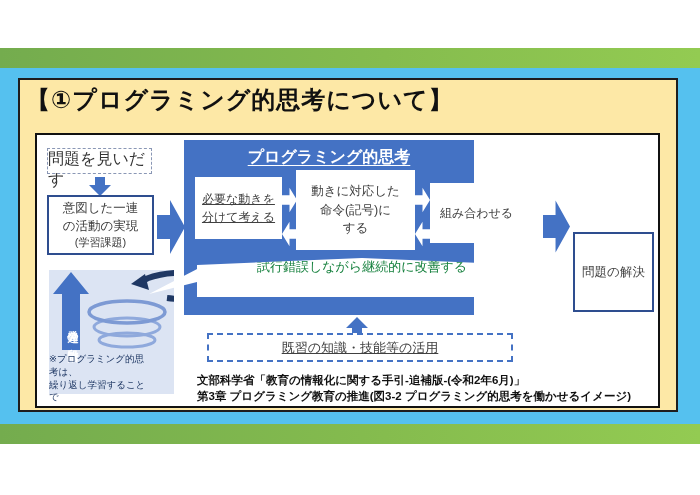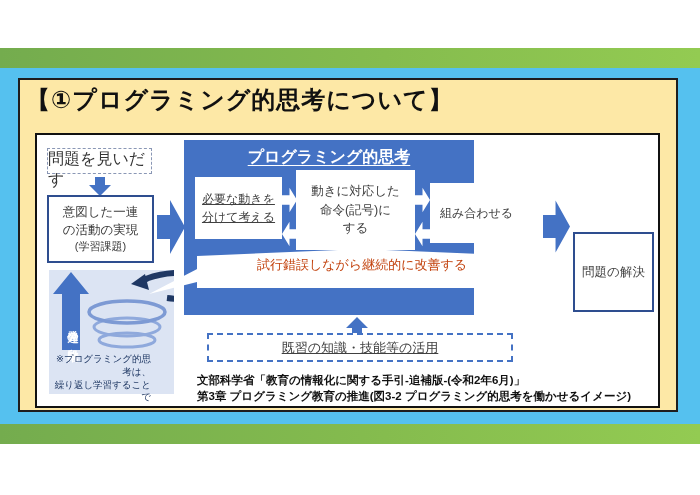--- a/index.html
+++ b/index.html
@@ -19,62 +19,62 @@
   .main-title { position:absolute; left:26px; top:84px; font-size:24px; font-weight:bold;
     color:#111; letter-spacing:1px; }
 
   .diagram { position:absolute; left:35px; top:133px; width:625px; height:275px;
     background:#ffffff; border:2px solid #111; }
 
   
   .find-problem { position:absolute; left:10px; top:13px; width:105px; height:26px;
     border:1.5px dashed #8a97b5; background:#fff; display:flex; 
     justify-content:center; font-size:16px; color:#333; }
-  .goal-box { position:absolute; left:10px; top:60px; width:107px; height:68px;
+  .goal-box { position:absolute; left:10px; top:60px; width:107px; height:60px;
     border:2px solid #2e4d8f; background:#fff; display:flex; flex-direction:column;
     align-items:center; justify-content:center; font-size:12.5px; line-height:1.45; color:#3a3a3a; }
   .goal-box .sub { font-size:11px; }
 
   .arrow-abs { position:absolute; }
 
   
   .pt-box { position:absolute; left:147px; top:5px; width:290px; height:175px; background:#4472c4; }
   .pt-heading { position:absolute; left:0; top:7px; width:100%; text-align:center; color:#fff;
     font-size:16px; font-weight:bold; }
   .pt-heading span { text-decoration:underline; text-underline-offset:3px; }
   .step { position:absolute; background:#fff; display:flex; flex-direction:column;
     align-items:center; justify-content:center; font-size:12px; line-height:1.5; color:#404040;
     text-align:center; }
   .step1 { left:11px; top:37px; width:87px; height:62px;text-decoration:underline; }
   .step2 { left:112px; top:30px; width:119px; height:80px; font-size:12.5px; }
   .step3 { left:246px; top:43px; width:93px; height:60px; }
   .cycle-col { position:absolute; width:15px; display:flex; flex-direction:column; gap:8px; }
   .cycle-col.c1 { left:98px; top:47px; }
   .cycle-col.c2 { left:231px; top:47px; }
-  .improve-band { position:absolute; left:13px; top:109px; width:330px; height:39px; background:#fff;
+  .improve-band { position:absolute; left:13px; top:118px; width:330px; height:39px; background:#fff;
     clip-path:polygon(0 18%,50% 0,100% 18%,100% 100%,0 100%);
-    display:flex; align-items:center; justify-content:center; font-size:13px; color:#c2410c;
+    display:flex; align-items:flex-start; justify-content:center; font-size:13px; color:#15803d;
     padding-bottom:8px; }
 
   
   .prior-box { position:absolute; left:170px; top:198px; width:306px; height:29px;
     border:2px dashed #4472c4; display:flex; align-items:center; justify-content:center;
     font-size:13px; color:#404040; background:#fff;text-decoration:underline; }
 
   
   .result-box { position:absolute; left:536px; top:49px; width:81px; height:80px;
     border:2px solid #2e4d8f; background:#fff; display:flex; align-items:center;
     justify-content:center; font-size:12.5px; color:#404040;margin-top:48px; }
 
   
   .dev-panel { position:absolute; left:12px; top:135px; width:125px; height:124px; background:#dce4f3; }
   .dev-axis-label { position:absolute; left:13px; top:27px; width:18px; height:70px; color:#fff;
     font-size:11px; font-weight:bold; writing-mode:vertical-rl; letter-spacing:2px;
     display:flex; justify-content:center; }
-  .dev-note { position:absolute; left:0; top:83px; width:102px; text-align:right;
+  .dev-note { position:absolute; left:0; top:83px; width:102px; text-align:left;
     font-size:9.5px; line-height:1.35; color:#1f3864; }
 
   .callout { position:absolute; left:108px; top:126px; width:62px; height:40px; }
 
   .citation { position:absolute; left:160px; top:237px; font-size:11.5px; font-weight:600;
     color:#111; line-height:1.4; }
 </style>
 </head>
 <body>
 

